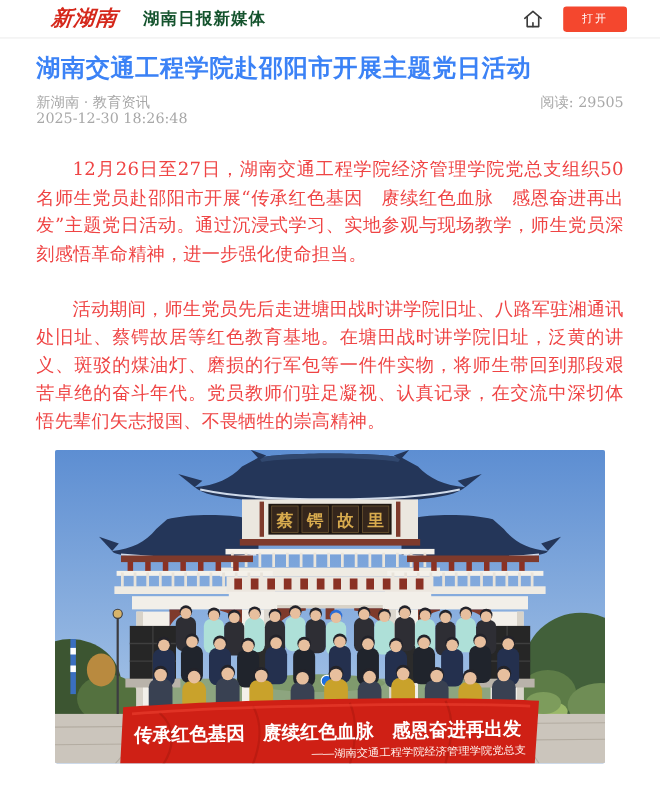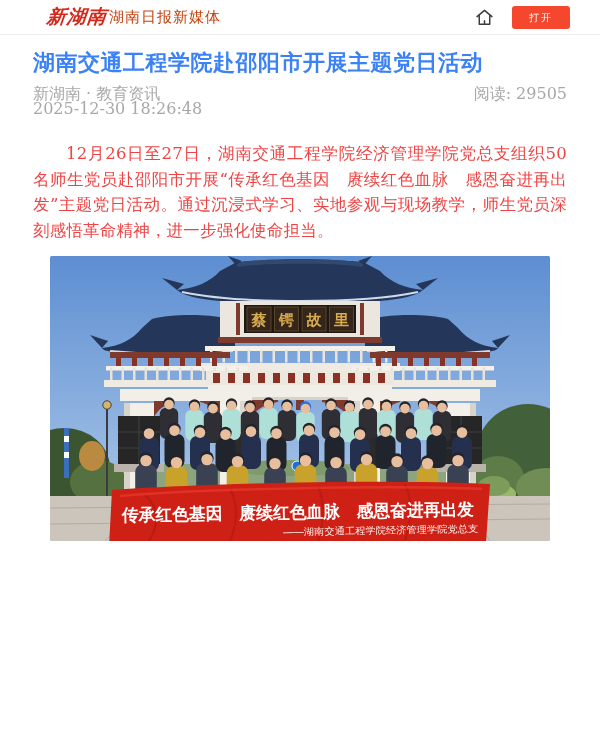--- a/index.html
+++ b/index.html
@@ -12,33 +12,33 @@
   }
   html,body{margin:0;padding:0;background:#fff;}
   body{width:600px;font-family:"DejaVu Serif","Liberation Serif",serif;}
   .page{width:600px;min-height:729px;background:#fff;box-sizing:border-box;}
 
   
   .top-bar{height:35px;display:flex;align-items:center;padding:0 30px 0 47px;
            border-bottom:1px solid #ededed;box-sizing:border-box;background:#fff;}
   .logo{color:var(--brand-red);font-size:19px;font-weight:bold;font-style:italic;
         transform:skewX(-6deg);letter-spacing:1px;white-space:nowrap;}
-  .brand{margin-left:2px;font-size:15px;font-weight:normal;color:#c2410c;letter-spacing:1px;}
+  .brand{margin-left:23px;font-size:15px;font-weight:bold;color:#14532d;letter-spacing:1px;}
   .bar-spacer{flex:1;}
   .home-btn{width:22px;height:22px;display:flex;align-items:center;justify-content:center;cursor:pointer;}
   .open-btn{margin-left:17px;background:var(--button-red);color:#fff;border:none;
             font-size:10px;line-height:23px;padding:0 17px;border-radius:3px;
             font-family:"DejaVu Serif","Liberation Serif",serif;letter-spacing:2px;cursor:pointer;}
 
   
   .content{padding:0 33px 10px;}
   h1.title{margin:13px 0 0;font-size:22px;line-height:29px;color:#3b82f6;
            font-weight:bold;letter-spacing:.5px;}
   .meta{margin-top:9px;display:flex;justify-content:space-between;align-items:flex-start;
-        font-size:16px;color:var(--meta-gray);gap:37px;}
+        font-size:13px;color:var(--meta-gray);gap:37px;}
   .meta-left div{line-height:15px;}
   .read-count{line-height:15px;}
   p.body-para{margin:25px 0 0;font-size:16.5px;line-height:25.5px;color:#ef4444;
               text-align:justify;text-indent:2em;letter-spacing:.2px;}
 
   
   figure.photo{margin:13px auto 0;width:500px;height:285px;overflow:hidden;border-radius:2px;
                background:#9dbde4;cursor:pointer;}
   figure.photo svg{display:block;}
   .banner-cloth{fill:var(--banner-red);}
@@ -70,20 +70,21 @@
 
     <div class="meta">
       <div class="meta-left">
         <div>新湖南 · 教育资讯</div>
         <div>2025-12-30 18:26:48</div>
       </div>
       <div class="read-count">阅读: 29505</div>
     </div>
 
     <p class="body-para">12月26日至27日，湖南交通工程学院经济管理学院党总支组织50名师生党员赴邵阳市开展“传承红色基因　赓续红色血脉　感恩奋进再出发”主题党日活动。通过沉浸式学习、实地参观与现场教学，师生党员深刻感悟革命精神，进一步强化使命担当。</p>
+    <p class="body-para">活动期间，师生党员先后走进塘田战时讲学院旧址、八路军驻湘通讯处旧址、蔡锷故居等红色教育基地。在塘田战时讲学院旧址，泛黄的讲义、斑驳的煤油灯、磨损的行军包等一件件实物，将师生带回到那段艰苦卓绝的奋斗年代。党员教师们驻足凝视、认真记录，在交流中深切体悟先辈们矢志报国、不畏牺牲的崇高精神。</p>
 
     <figure class="photo">
       <svg width="500" height="285" viewBox="0 0 500 285">
         <defs>
           <linearGradient id="sky" x1="0" y1="0" x2="0" y2="1">
             <stop offset="0" stop-color="#5d8ed2"></stop>
             <stop offset="0.75" stop-color="#9dbde4"></stop>
             <stop offset="1" stop-color="#c3d6ec"></stop>
           </linearGradient>
         </defs>

